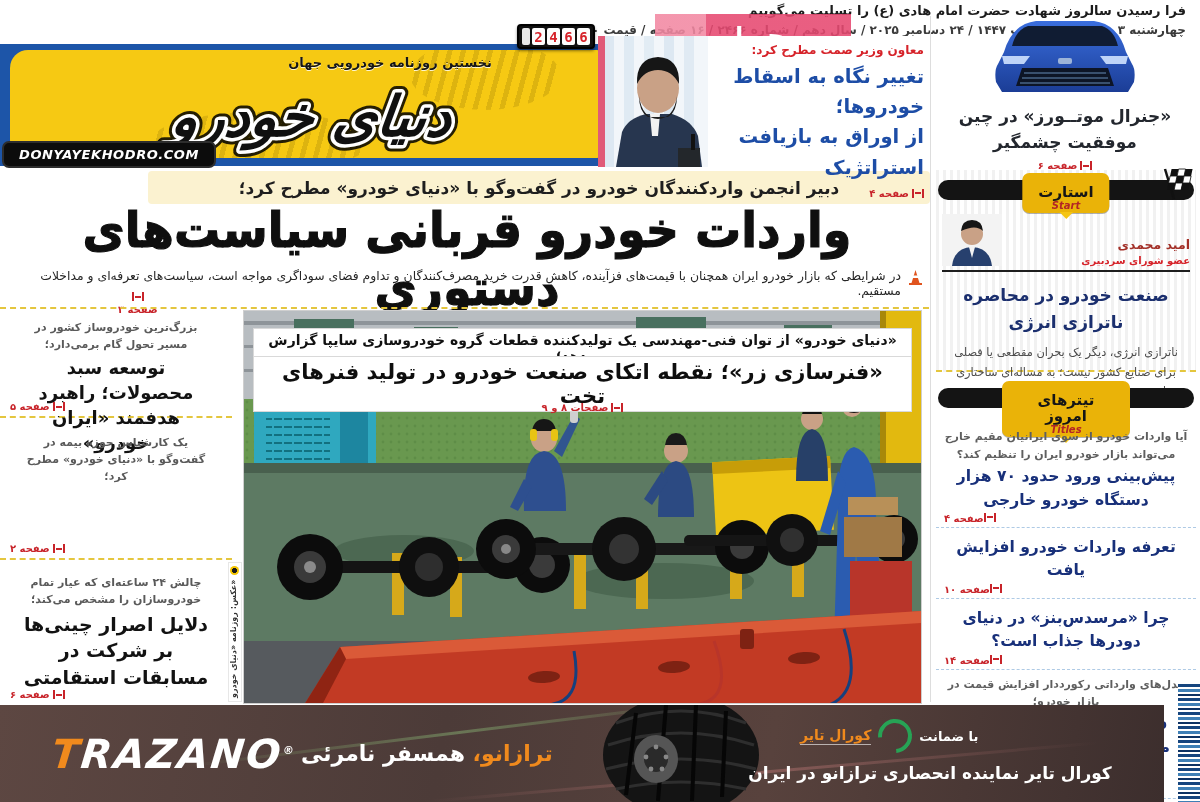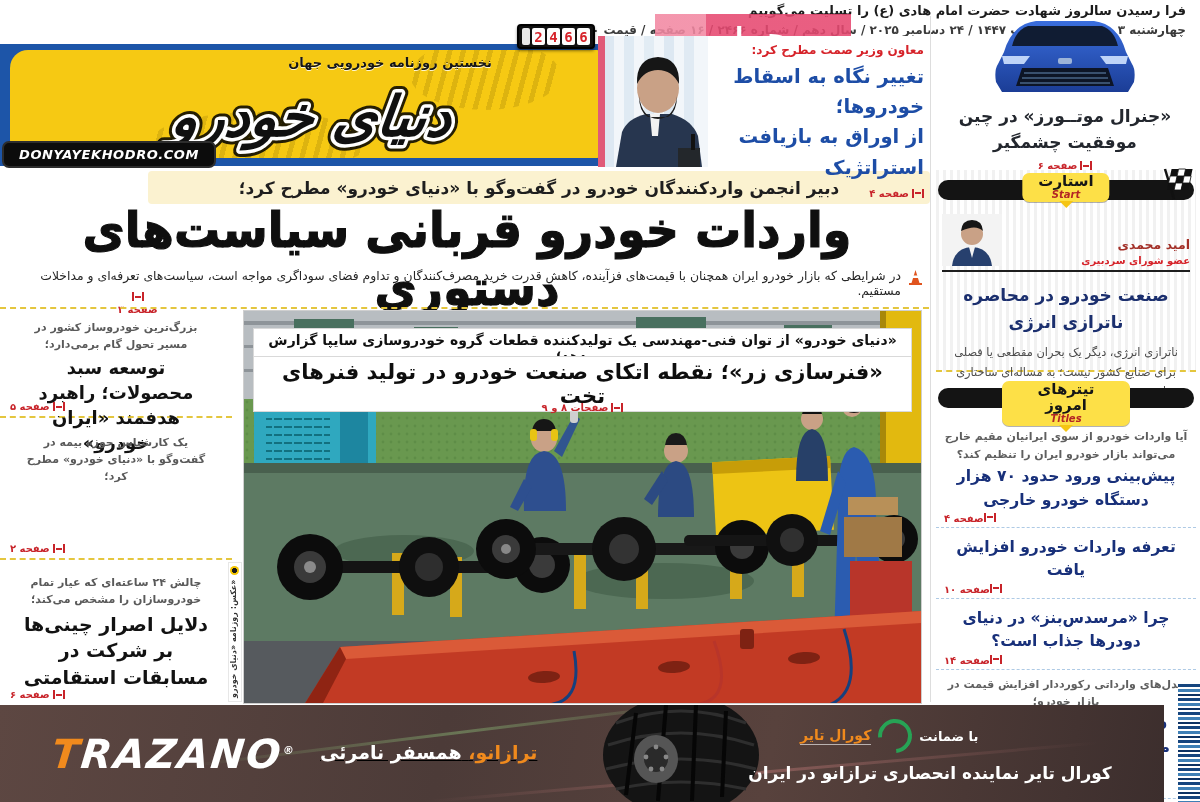--- a/index.html
+++ b/index.html
@@ -69,22 +69,22 @@
   
   .photo{position:absolute;left:243px;top:310px;width:679px;height:394px;background:#8a8f93;overflow:hidden;border:1px solid #cfcfcf;box-sizing:border-box;}
   .cap{position:absolute;left:9px;right:9px;background:#fff;border:1px solid #d9d9d9;text-align:center;direction:rtl;z-index:5;}
   .cap-k{top:17px;padding:3px 4px;font-size:14px;font-weight:700;color:#111;}
   .cap-t{top:45px;padding:3px 16px;font-size:21px;font-weight:700;color:#0e0e0e;}
   .cap-pg{position:absolute;top:86px;left:0;right:0;text-align:center;z-index:5;}
   
   .sidebox{position:absolute;left:936px;width:260px;direction:rtl;}
   .pins{background:repeating-linear-gradient(90deg,#f1f1f1 0 3px,#fff 3px 7px);}
   .band{position:relative;height:20px;background:#141414;border-radius:11px;margin:0 2px;}
-  .tab{position:absolute;left:50%;transform:translateX(-50%);top:-7px;background:#fde047;
-       border-radius:7px;padding:1px 16px 2px;text-align:center;line-height:1.05;box-shadow:0 1px 0 rgba(0,0,0,.3);}
+  .tab{position:absolute;left:50%;transform:translateX(-50%);top:-7px;background:#eab308;
+       border-radius:7px;padding:12px 16px 2px;text-align:center;line-height:1.05;box-shadow:0 1px 0 rgba(0,0,0,.3);}
   .tab::after{content:"";position:absolute;left:50%;bottom:-6px;transform:translateX(-50%);
        border:7px solid transparent;border-top-color:#f5c513;border-bottom:none;}
   .tab-fa{font-size:15px;font-weight:700;color:#161616;}
   .tab-en{font-size:10px;font-style:italic;font-weight:700;color:#b32525;}
   .flag{position:absolute;right:0;top:-13px;}
   .author-row{display:flex;direction:ltr;gap:8px;align-items:flex-end;margin:14px 6px 0;
               border-bottom:2px solid #1d1d1d;padding-bottom:4px;}
   .author-names{flex:1;text-align:right;direction:rtl;}
   .author-name{font-size:12.5px;font-weight:700;color:#a33028;}
   .author-role{font-size:10px;font-weight:700;color:#d6232a;margin-top:3px;}
@@ -98,21 +98,21 @@
   
   .banner{position:absolute;left:0;top:705px;width:1164px;height:97px;overflow:hidden;
           background:linear-gradient(100deg,#5d4742 0%,#4c3b38 38%,#58423d 66%,#3c2e2d 100%);}
   .streak{position:absolute;height:3px;opacity:.35;border-radius:2px;}
   .s1{width:560px;left:180px;top:26px;background:linear-gradient(90deg,transparent,#9fe08a,transparent);transform:rotate(-7deg);}
   .s2{width:680px;left:420px;top:66px;background:linear-gradient(90deg,transparent,#e08a8a,transparent);transform:rotate(-5deg);}
   .trz{position:absolute;left:52px;top:26px;font-size:40px;font-weight:700;font-style:italic;
        letter-spacing:2px;color:#fff;transform:skewX(-6deg);}
   .trz .t-orange{color:#f08a1d;}
   .trz sup{font-size:11px;}
-  .slogan{position:absolute;left:320px;top:36px;font-size:19px;font-weight:700;direction:rtl;white-space:nowrap;text-decoration:underline;}
+  .slogan{position:absolute;left:301px;top:36px;font-size:22px;font-weight:700;direction:rtl;white-space:nowrap;}
   .slogan .sl-brand{color:#f08a1d;}
   .slogan .sl-rest{color:#fff;}
   .guarantee{position:absolute;left:800px;top:14px;display:flex;align-items:center;gap:7px;direction:rtl;}
   .coral-ring{width:26px;height:26px;border:4px solid #27a355;border-bottom-color:transparent;border-radius:50%;transform:rotate(40deg);}
   .g-txt{color:#fff;font-size:13px;font-weight:700;}
   .coral-name{color:#f08a1d;font-size:14px;font-weight:700;border-bottom:1px solid rgba(255,255,255,.6);padding-bottom:1px;}
   .coral-line{position:absolute;left:700px;top:58px;width:460px;text-align:center;color:#fff;
               font-weight:700;font-size:17px;direction:rtl;}
   .barcode{position:absolute;left:1178px;top:684px;width:22px;height:118px;
            background:repeating-linear-gradient(180deg,#16457e 0 3px,#fff 3px 5px,#3f7fb5 5px 8px,#fff 8px 10px,#0d3263 10px 12px,#fff 12px 14px);}

